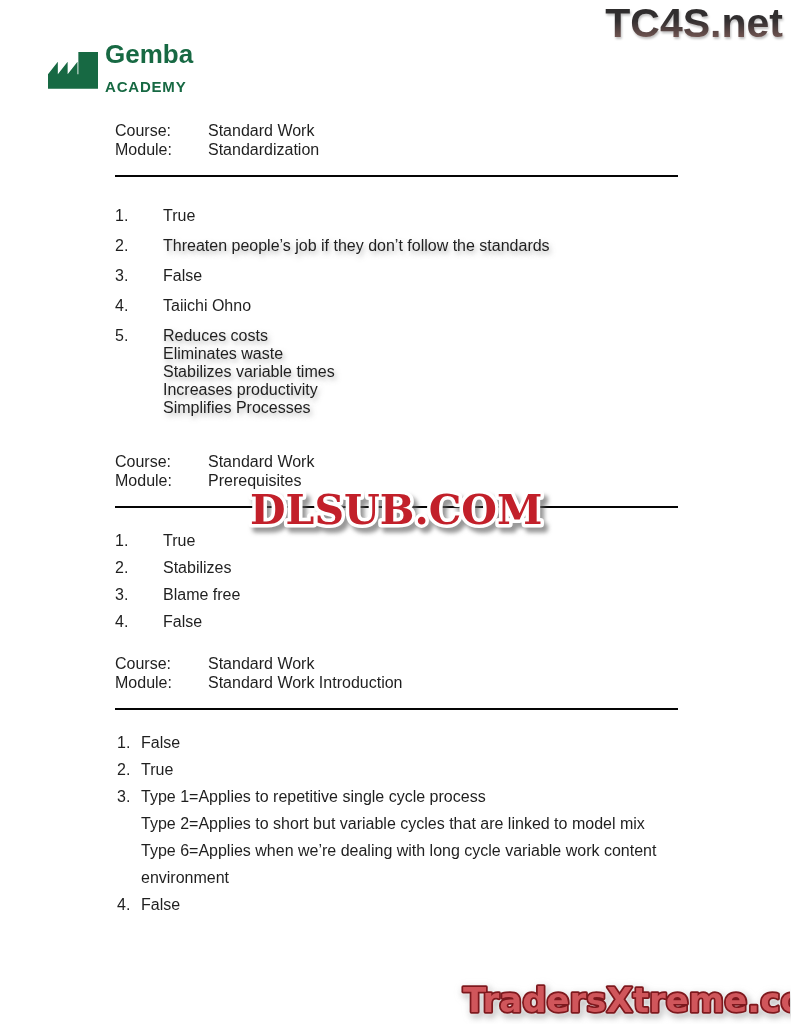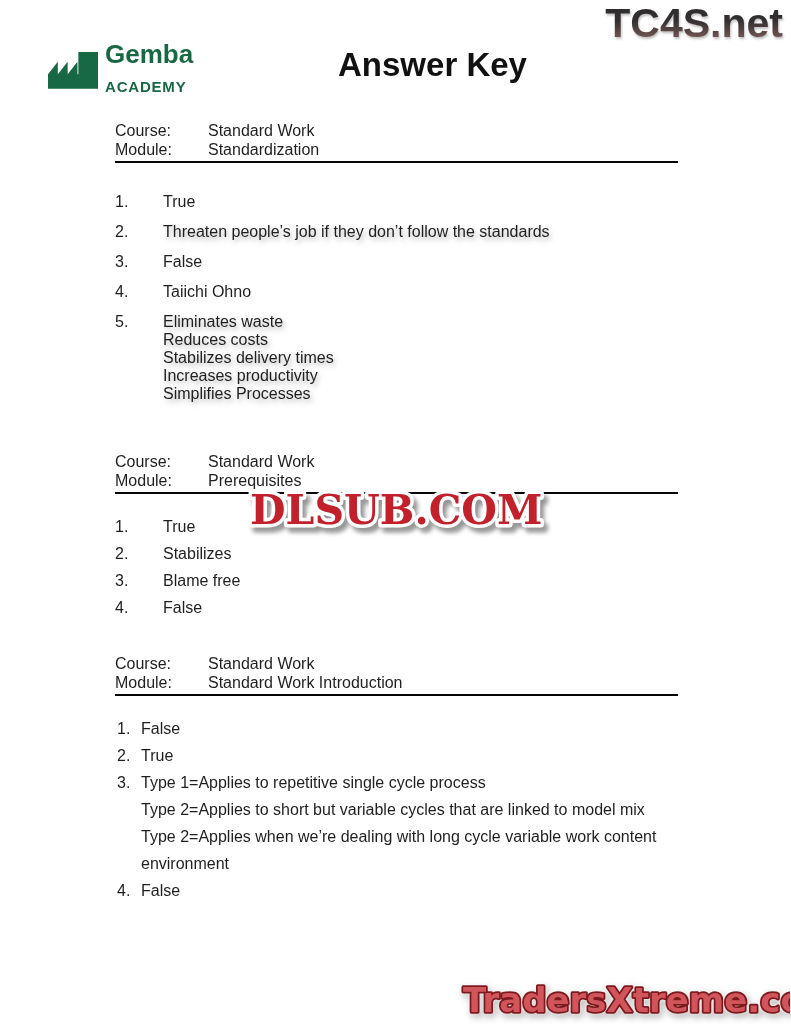--- a/index.html
+++ b/index.html
@@ -32,21 +32,21 @@
     position:absolute;left:0;right:0;top:46px;margin:0;
     padding-left:74px;text-align:center;
     font-size:33px;font-weight:bold;color:#111;
   }
 
   
   .section{position:absolute;left:115px;width:563px;font-size:16px;}
   .sec-0{top:121px}
   .sec-1{top:452px}
   .sec-2{top:654px}
-  .meta{border-bottom:2.5px solid #050505;padding-bottom:2px;}
+  .meta{border-bottom:2.5px solid #050505;padding-bottom:16px;}
   .meta-row{display:flex;line-height:19px;}
   .meta-label{width:93px;flex:none;}
   .items{margin-top:30px;}
   .sec-1 .items,.sec-2 .items{margin-top:24px;}
   .item{display:flex;margin-bottom:12px;line-height:18px;}
   .sec-1 .item,.sec-2 .item{margin-bottom:9px;}
   .num{width:48px;flex:none;}
   .sec-2 .num{width:24px;}
   .sec-2 .items{padding-left:2px;}
   .lines{flex:1;}
@@ -85,21 +85,20 @@
   <div class="logo">
     <svg class="logo-icon" width="50" height="40" viewBox="0 0 56 44">
       <polygon fill="#176943" points="0,44 0,28 11,14 11,28 22,14 22,28 33,14 33,28 34,28 34,3 56,3 56,44"></polygon>
     </svg>
     <div class="logo-text">
       <div class="logo-name">Gemba</div>
       <div class="logo-sub">ACADEMY</div>
     </div>
   </div>
 
-  <h1 class="title">Answer Key</h1>
 
   <div id="sections">
       <div class="section sec-0">
         <div class="meta">
           <div class="meta-row">
             <span class="meta-label">Course:</span>
             <span class="meta-value">Standard Work</span>
           </div>
           <div class="meta-row">
             <span class="meta-label">Module:</span>
@@ -127,23 +126,23 @@
           </div>
           <div class="item">
             <span class="num">4.</span>
             <div class="lines">
               <div class="line">Taiichi Ohno</div>
             </div>
           </div>
           <div class="item">
             <span class="num">5.</span>
             <div class="lines">
+              <div class="line">Reduces costs</div>
               <div class="line">Eliminates waste</div>
-              <div class="line">Reduces costs</div>
-              <div class="line">Stabilizes delivery times</div>
+              <div class="line">Stabilizes variable times</div>
               <div class="line">Increases productivity</div>
               <div class="line">Simplifies Processes</div>
             </div>
           </div>
         </div>
       </div>
       <div class="section sec-1">
         <div class="meta">
           <div class="meta-row">
             <span class="meta-label">Course:</span>
@@ -203,21 +202,21 @@
             <span class="num">2.</span>
             <div class="lines">
               <div class="line">True</div>
             </div>
           </div>
           <div class="item">
             <span class="num">3.</span>
             <div class="lines">
               <div class="line">Type 1=Applies to repetitive single cycle process</div>
               <div class="line">Type 2=Applies to short but variable cycles that are linked to model mix</div>
-              <div class="line">Type 2=Applies when we’re dealing with long cycle variable work content</div>
+              <div class="line">Type 6=Applies when we’re dealing with long cycle variable work content</div>
               <div class="line">environment</div>
             </div>
           </div>
           <div class="item">
             <span class="num">4.</span>
             <div class="lines">
               <div class="line">False</div>
             </div>
           </div>
         </div>

